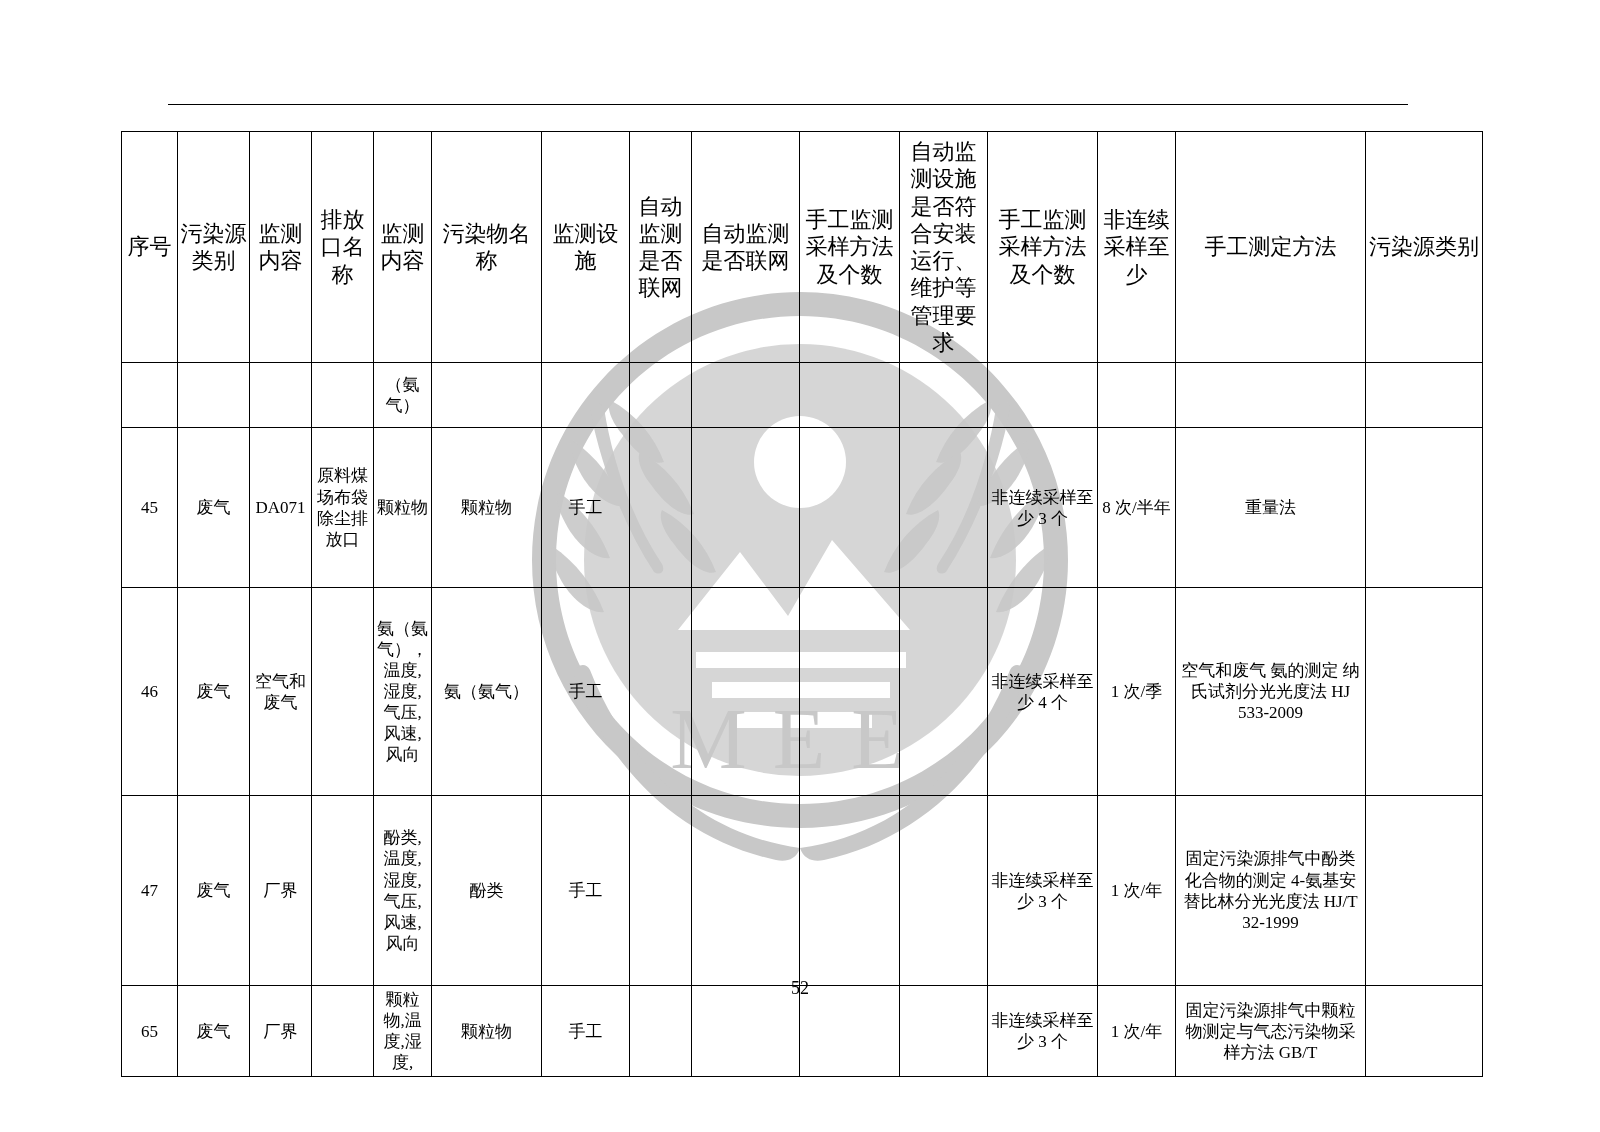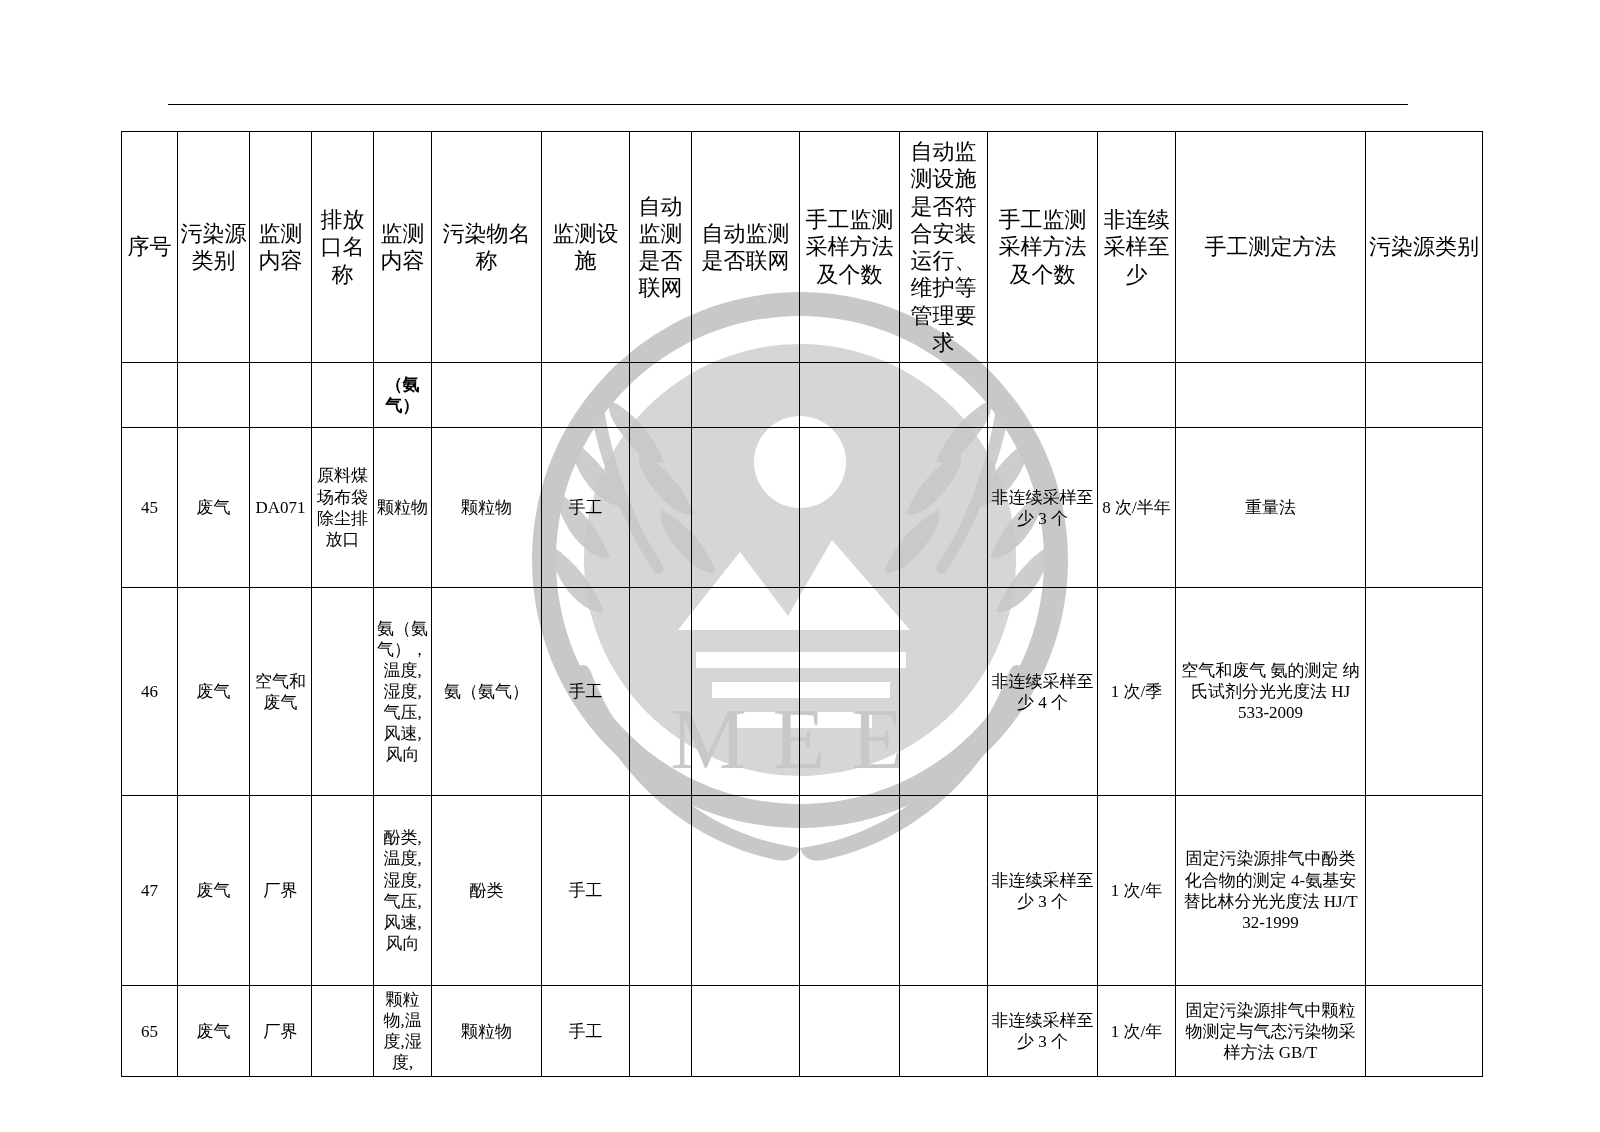--- a/index.html
+++ b/index.html
@@ -79,21 +79,21 @@
   .c10 { width: 88px; }
   .c11 { width: 110px; }
   .c12 { width: 78px; }
   .c13 { width: 190px; }
   .c14 { width: 117px; }
 
   .narrow-stack {
     font-size: 17px;
     line-height: 1.2;
   }
-  .row-top-empty td { height: 58px; font-weight: bold; }
+  .row-top-empty td { height: 58px; }
   .tall { height: 160px; }
   .tall2 { height: 208px; }
   .tall3 { height: 190px; }
   .tall4 { height: 88px; }
   .page-number {
     position: absolute;
     left: 0;
     top: 978px;
     width: 1600px;
     text-align: center;
@@ -272,14 +272,15 @@
           <td></td>
           <td>非连续采样至少 3 个</td>
           <td>1 次/年</td>
           <td>固定污染源排气中颗粒物测定与气态污染物采样方法 GB/T</td>
           <td></td>
         </tr>
       </tbody>
     </table>
   </div>
 
+  <div class="page-number">52</div>
 
 </div>
 
 </body></html>

